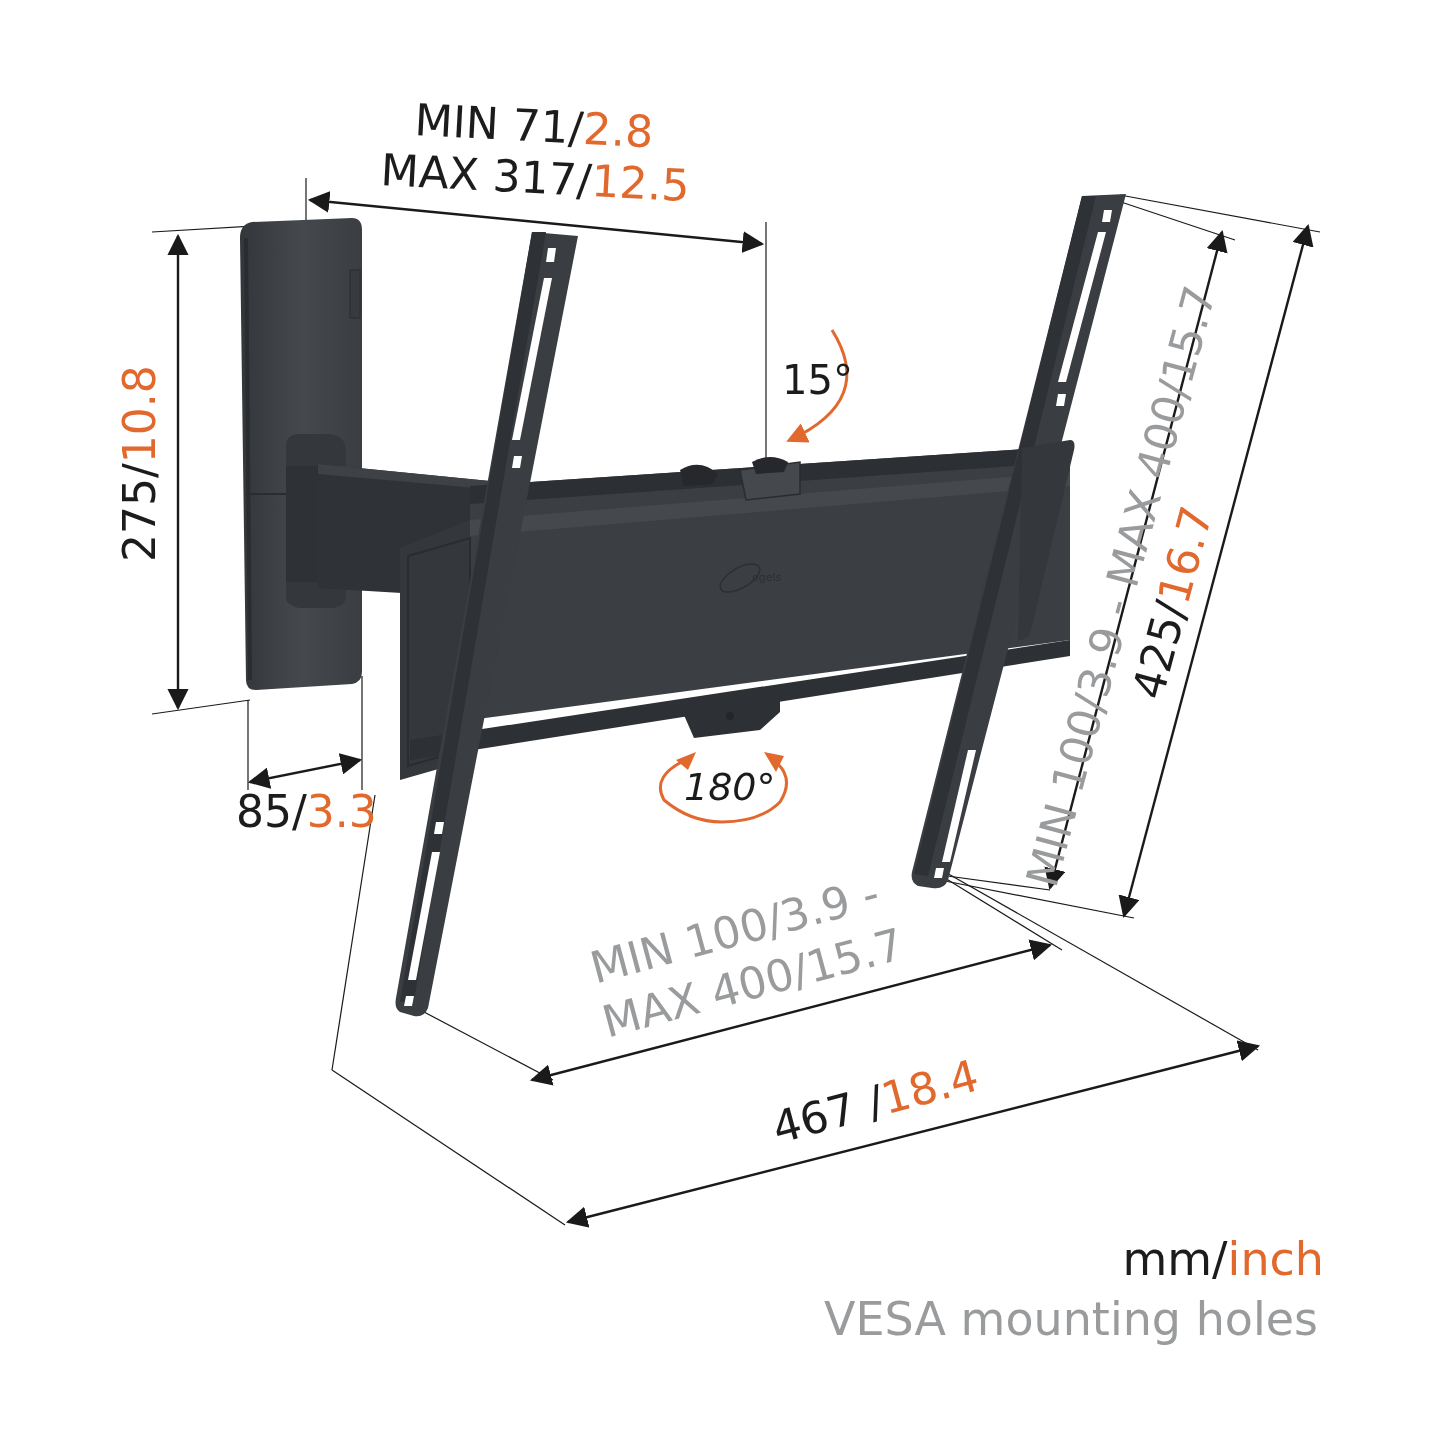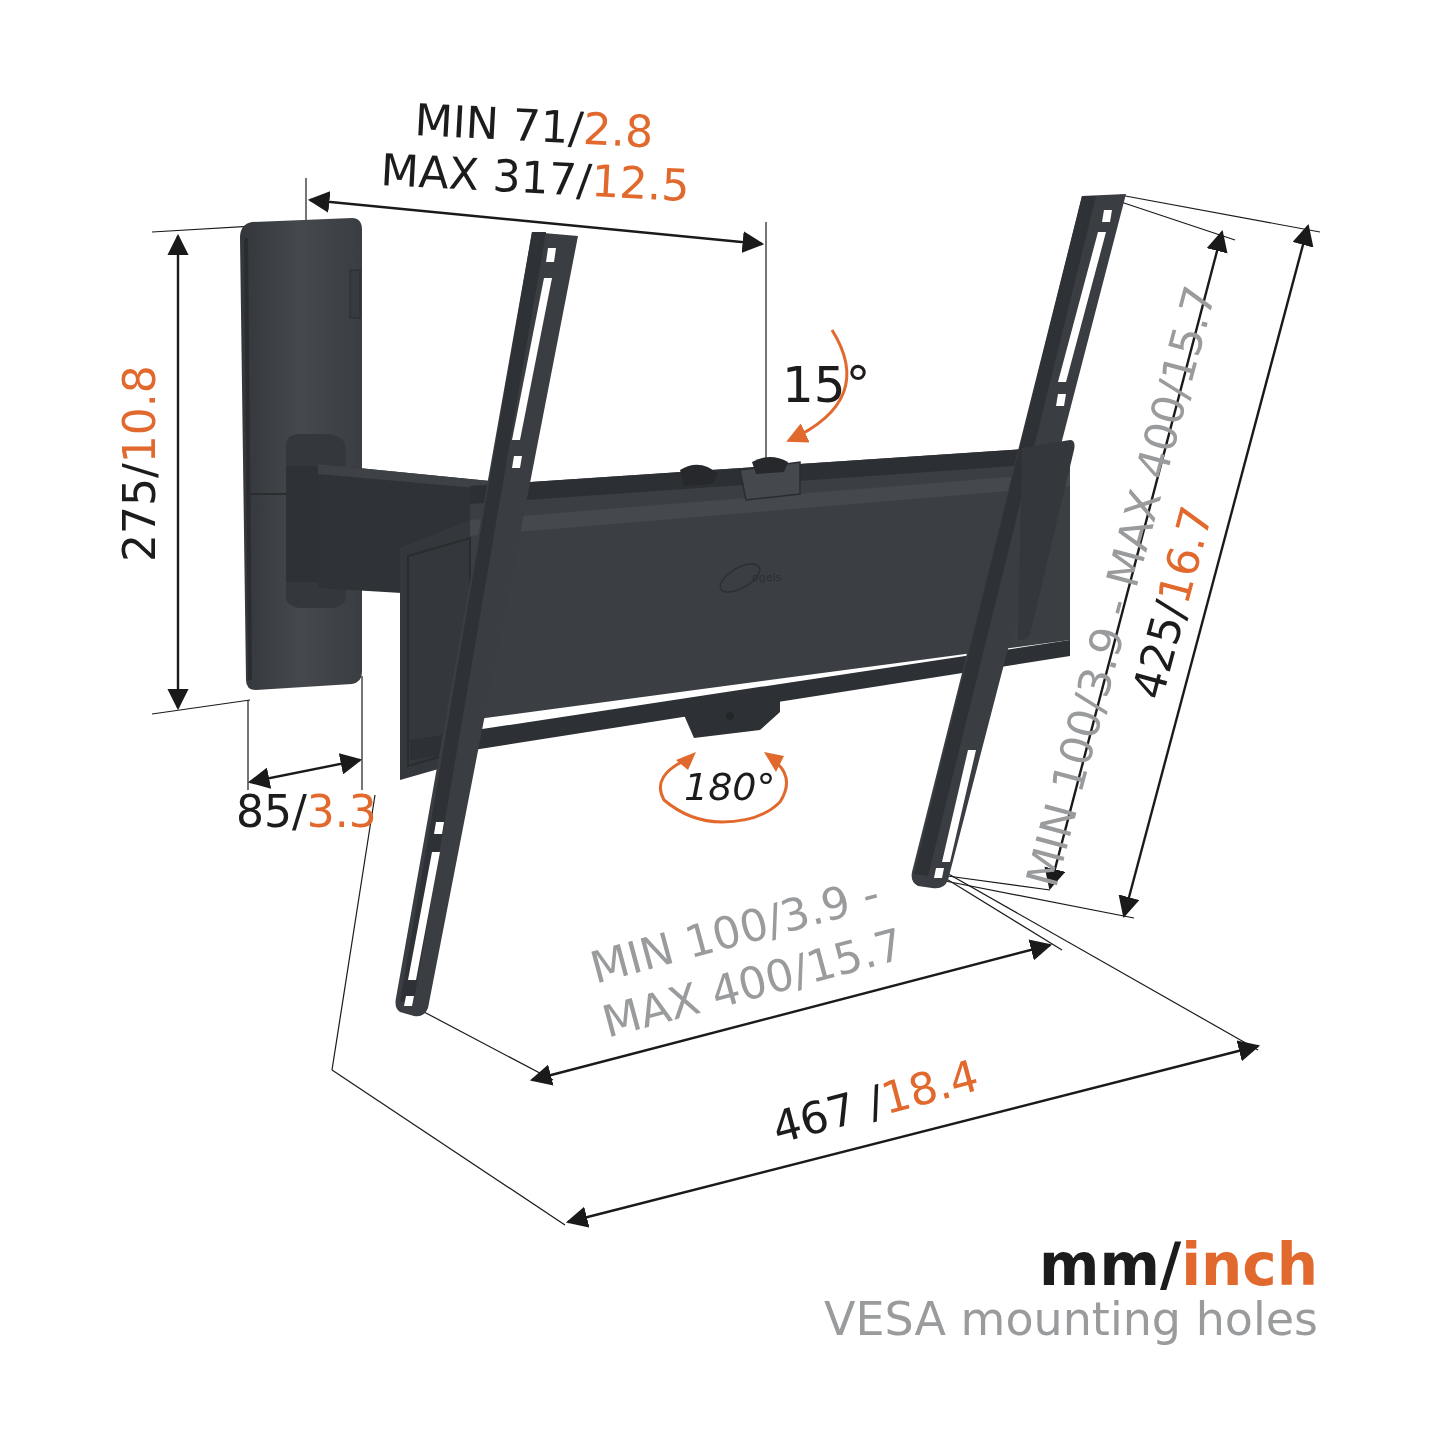--- a/index.html
+++ b/index.html
@@ -135,32 +135,32 @@
 </div>
 
 <div class="lbl big" style="left:118px;top:562px;transform:rotate(-90deg);">
   <span class="blk">275/</span><span class="org">10.8</span>
 </div>
 
 <div class="lbl big" style="left:236px;top:790px;">
   <span class="blk">85/</span><span class="org">3.3</span>
 </div>
 
-<div class="lbl blk" style="left:782px;top:360px;font-size:50px;">15°</div>
+<div class="lbl blk" style="left:782px;top:360px;font-size:40px;">15°</div>
 <div class="lbl blk" style="left:684px;top:768px;font-size:38px;font-style:italic;">180°</div>
 
 <div class="lbl gry big" style="left:1020px;top:880px;transform:rotate(-75deg);">MIN 100/3.9 - MAX 400/15.7</div>
 
 <div class="lbl big" style="left:1126px;top:692px;transform:rotate(-75deg);">
   <span class="blk">425/</span><span class="org">16.7</span>
 </div>
 
 <div class="lbl gry big" style="left:586px;top:948px;transform:rotate(-15deg);">MIN 100/3.9 -</div>
 <div class="lbl gry big" style="left:598px;top:1002px;transform:rotate(-15deg);">MAX 400/15.7</div>
 
 <div class="lbl big" style="left:768px;top:1108px;transform:rotate(-15deg);">
   <span class="blk">467 /</span><span class="org">18.4</span>
 </div>
 
-<div class="lbl" style="right:122px;top:1236px;font-size:58px;font-weight:bold;">
+<div class="lbl" style="right:116px;top:1236px;font-size:46px;">
   <span class="blk">mm/</span><span class="org">inch</span>
 </div>
 <div class="lbl gry" style="right:122px;top:1296px;font-size:46px;">VESA mounting holes</div>
 
 </body></html>

